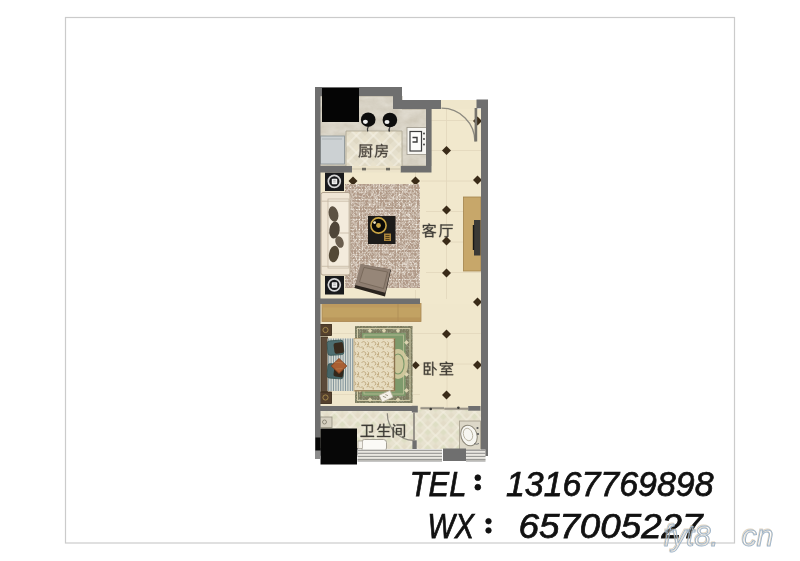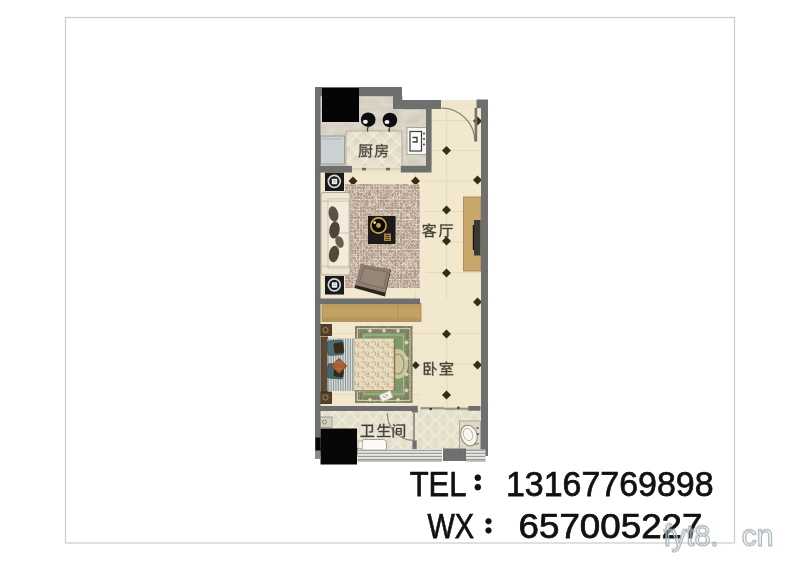--- a/index.html
+++ b/index.html
@@ -1,17 +1,17 @@
 <!DOCTYPE html>
 <html><head>
 <meta charset="utf-8">
 <style>
 html,body{margin:0;padding:0;background:#ffffff;width:800px;height:561px;overflow:hidden;}
 *{font-family:"Liberation Sans", sans-serif;}
-#stage{position:absolute;left:0;top:0;width:800px;height:561px;}
+#stage{position:absolute;left:0;top:0;width:800px;height:561px;font-style:italic;}
 </style>
 </head>
 <body>
 <div id="stage">
 <svg width="800" height="561" viewBox="0 0 800 561">
 <defs>
 <pattern id="ktile" width="12" height="12" patternUnits="userSpaceOnUse" patternTransform="rotate(45 0 0)">
   <rect width="12" height="12" fill="#e5dfcc"></rect>
   <rect x="0" y="0" width="6" height="6" fill="#dfd8c3"></rect>
   <rect x="6" y="6" width="6" height="6" fill="#e9e2cd"></rect>

